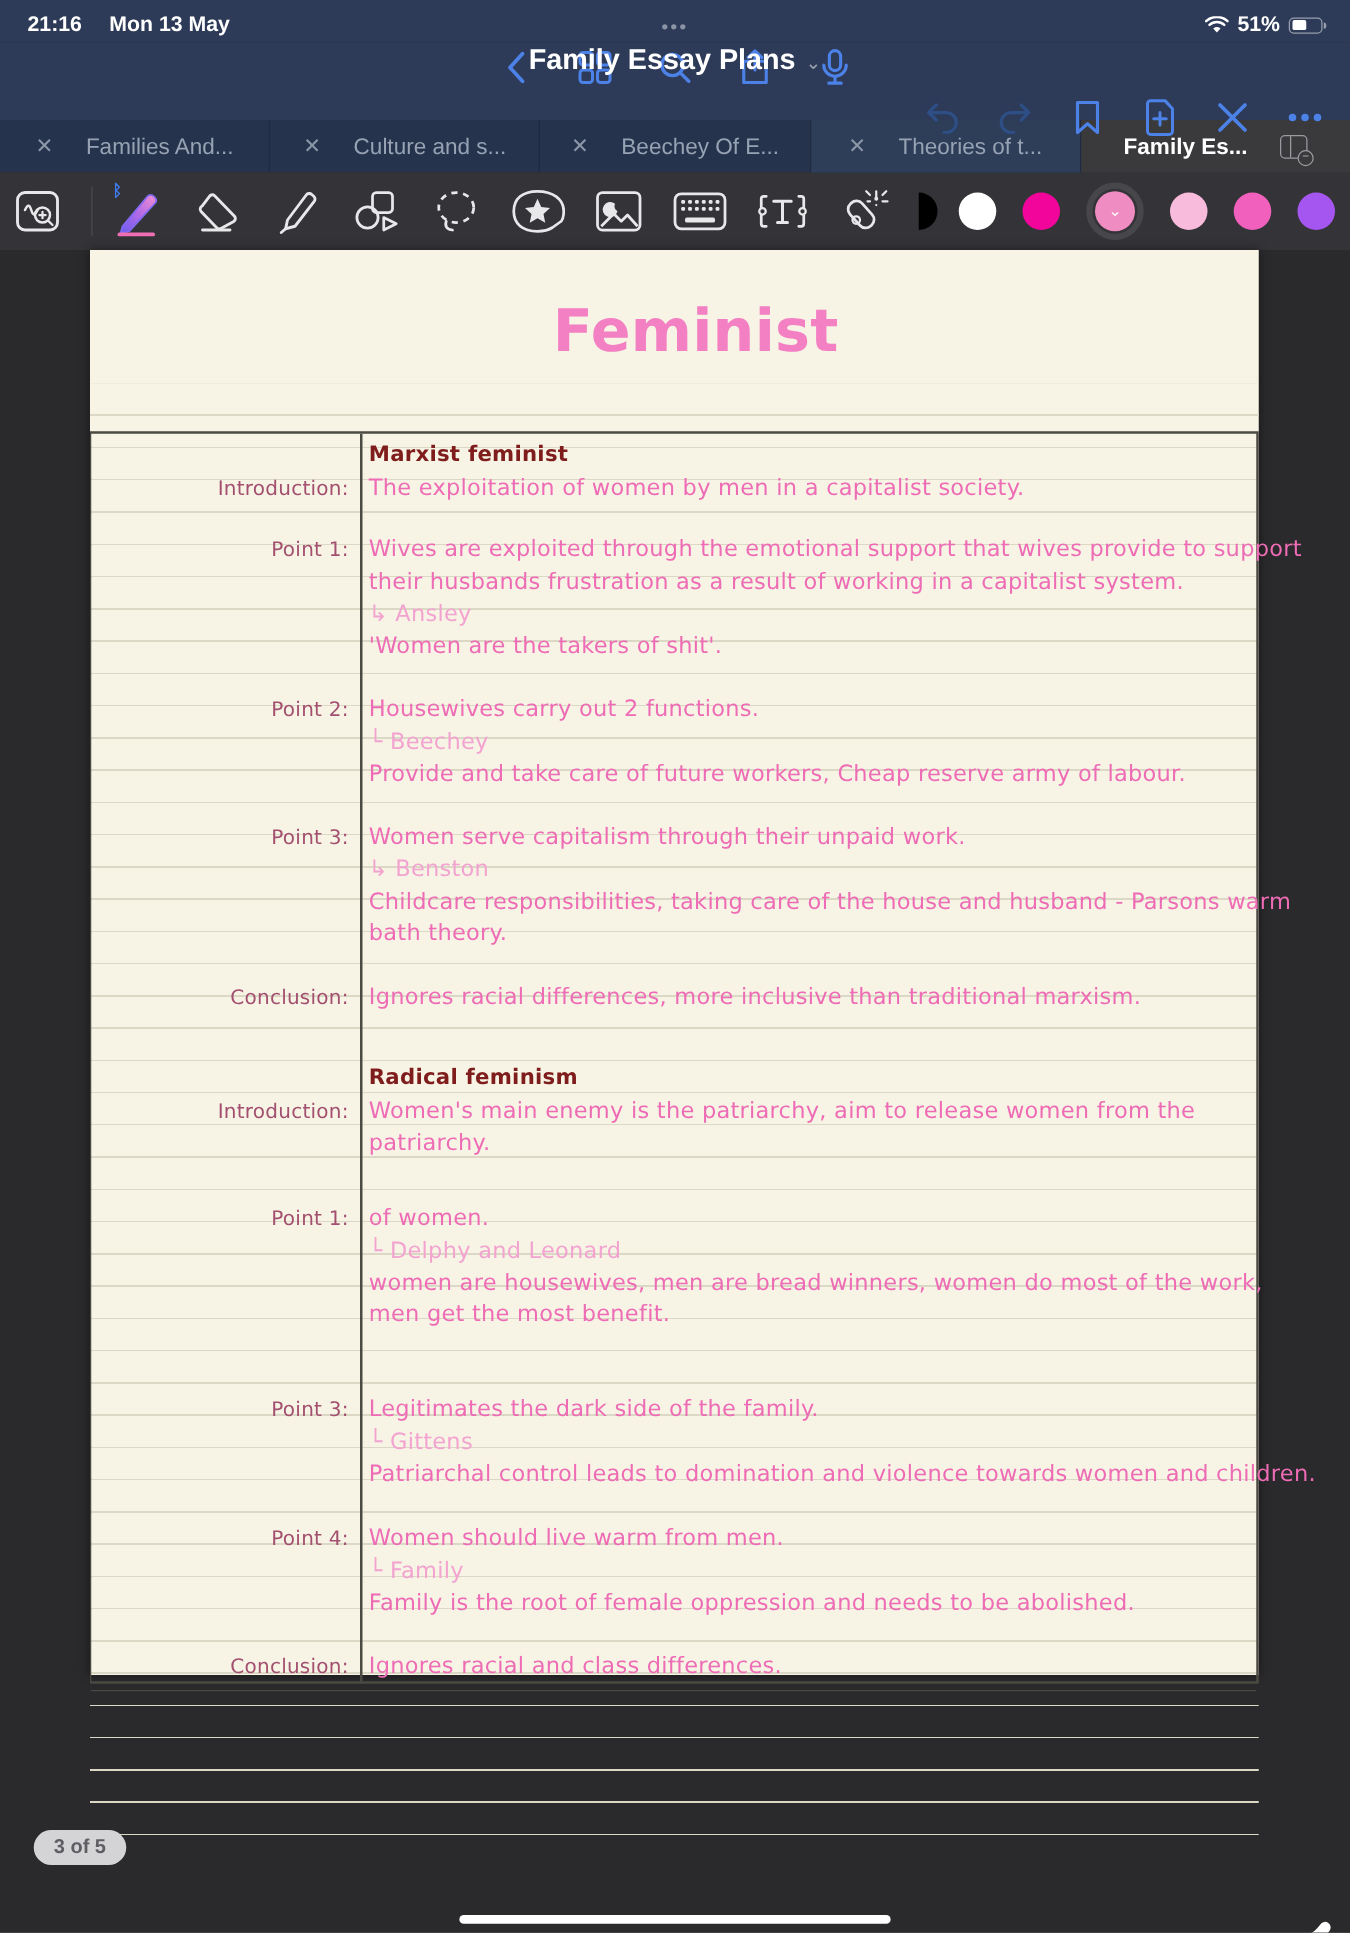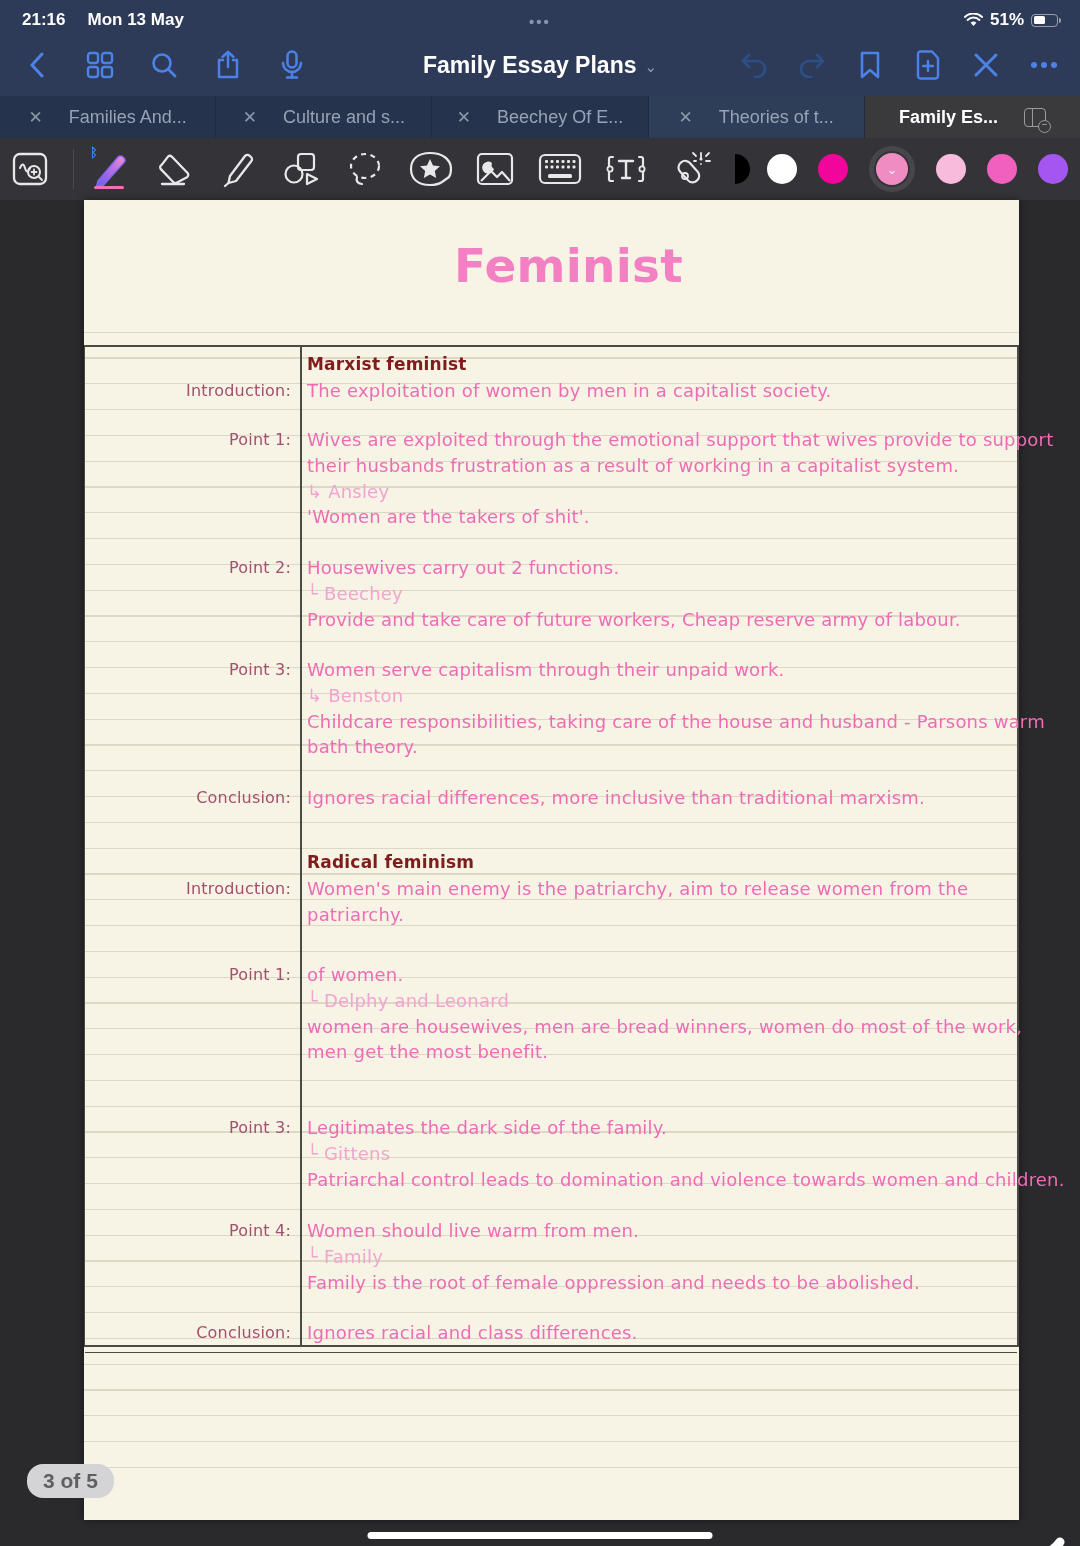--- a/index.html
+++ b/index.html
@@ -14,21 +14,21 @@
                    font-size:15px; letter-spacing:2px; padding-top:8px; }
   .status-right { margin-left:auto; display:flex; align-items:center; gap:7px; padding-top:6px; }
   .wifi-icon svg { display:block; }
   .battery { width:27px; height:13px; border:1.5px solid rgba(255,255,255,.5); border-radius:4px;
              position:relative; display:flex; align-items:center; padding:1.5px; }
   .battery-fill { width:50%; height:100%; background:#fff; border-radius:1.5px; }
   .battery-nub { position:absolute; right:-4px; top:3.5px; width:2.5px; height:5px;
                  background:rgba(255,255,255,.5); border-radius:0 2px 2px 0; }
 
   
-  .nav-bar { height:62px; background:#2e3b58; display:flex; align-items:center; padding:0 16px; position:relative; }
+  .nav-bar { height:62px; background:#2e3b58; display:flex; align-items:center; padding:0 16px; position:relative;flex-direction:column; }
   .nav-group { display:flex; align-items:center; gap:24px; }
   .nav-btn { width:40px; height:40px; display:flex; align-items:center; justify-content:center;
              color:#4c82e8; cursor:pointer; }
   .nav-btn.dim { color:#2d4f86; }
   .nav-title-wrap { position:absolute; left:0; right:0; display:flex; justify-content:center;
                     align-items:center; gap:8px; pointer-events:none; }
   .nav-title { color:#fff; font-size:23px; font-weight:bold; }
   .nav-title-chev { color:#98a0ac; font-size:15px; padding-top:4px; }
   .nav-right { margin-left:auto; display:flex; align-items:center; gap:18px; }
 
@@ -60,21 +60,21 @@
   .swatches { margin-left:auto; display:flex; align-items:center; gap:21px; }
   .swatch-half { width:15px; height:30px; background:#000; border-radius:0 15px 15px 0; margin-right:-4px; }
   .swatch { width:30px; height:30px; border-radius:50%; cursor:pointer; }
   .swatch-sel-wrap { width:46px; height:46px; border:5px solid #47474b; border-radius:50%;
                      display:flex; align-items:center; justify-content:center; }
   .swatch-sel-wrap .swatch { width:32px; height:32px; display:flex; align-items:center;
                              justify-content:center; color:rgba(255,255,255,.9); font-size:13px; }
 
   
   .canvas { position:relative; width:1080px; height:1348px; background:#2a2a2c; }
-  .paper { position:absolute; left:84px; top:0; width:935px; height:1320px; background:#f7f4e5;
+  .paper { position:absolute; left:72px; top:0; width:935px; height:1140px; background:#f7f4e5;
            box-shadow:0 0 8px rgba(0,0,0,.45); }
   .ruled { position:absolute; left:0; right:0; top:107px; height:1166px;
            background:repeating-linear-gradient(to bottom, transparent 0, transparent 24.6px, #dcd8c6 24.6px, #dcd8c6 25.8px); }
   .note-title { position:absolute; top:38px; left:0; right:0; text-align:center; padding-left:34px;
                 font-size:47px; font-weight:bold; letter-spacing:1px; color:#f480c4;
                 font-family:"DejaVu Sans",sans-serif; }
   .grid-table { position:absolute; left:0; top:145px; width:935px; height:1002px;
                 border-top:2px solid #4b4a43; border-bottom:2px solid #4b4a43;
                 border-right:2px solid #4b4a43; border-left:1px solid #4b4a43; }
   .grid-table:before { content:""; position:absolute; left:215px; top:0; bottom:0; width:1.5px; background:#4b4a43; }
@@ -82,21 +82,21 @@
 
   .hw { font-family:"DejaVu Sans",sans-serif; letter-spacing:.2px; }
   .note-section { position:absolute; left:223px; width:710px; }
   .line { height:25.8px; line-height:25.8px; white-space:nowrap; font-size:18px; color:#ee6cb5; }
   .line.heading { color:#7f1d1d; font-weight:bold; font-size:17px; }
   .line.ref { color:#f3a3d0; }
   .row-label { position:absolute; left:0; width:207px; text-align:right; height:25.8px;
                line-height:25.8px; font-size:16px; color:#a34f6f; }
 
   .page-pill { position:absolute; left:27px; top:1264px; background:#d4d4d6; color:#5f5f63;
-               font-weight:bold; font-size:21px; padding:5px 16px; border-radius:16px; }
+               font-weight:bold; font-size:16px; padding:5px 16px; border-radius:16px; }
   .corner-arc { position:absolute; right:12px; bottom:-10px; }
 
   
   .home-bar { position:absolute; left:50%; bottom:7px; transform:translateX(-50%);
               width:345px; height:7px; border-radius:4px; background:#fff; }
 </style>
 </head>
 <body>
 
 <div class="status-bar">

